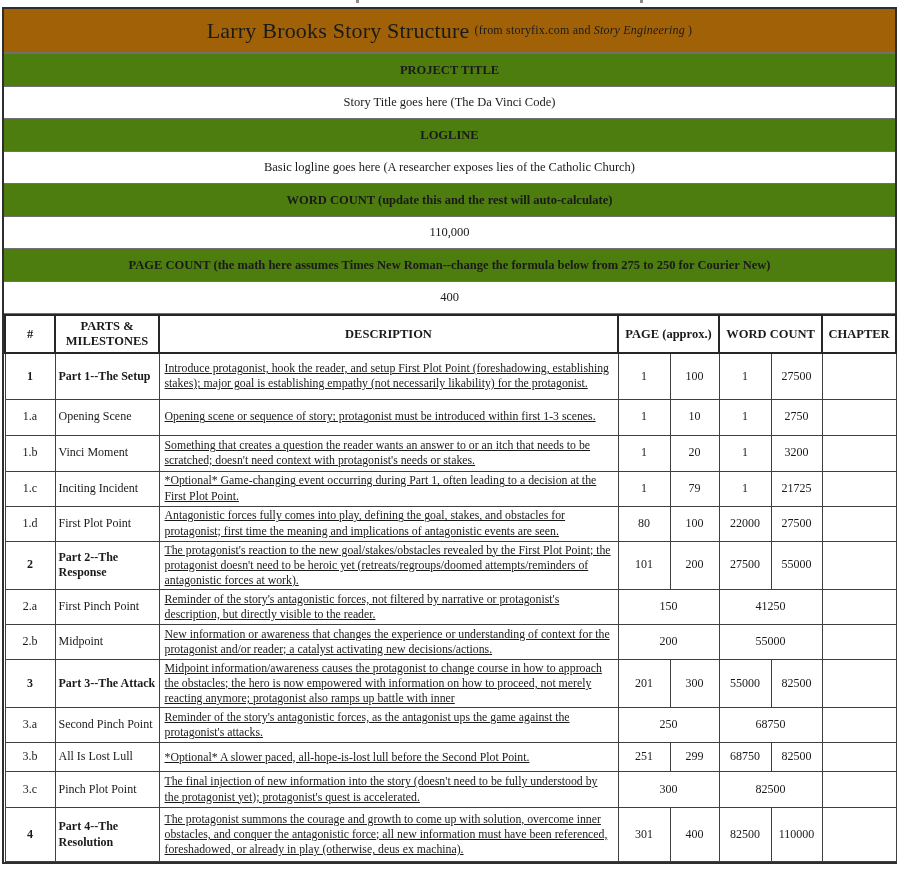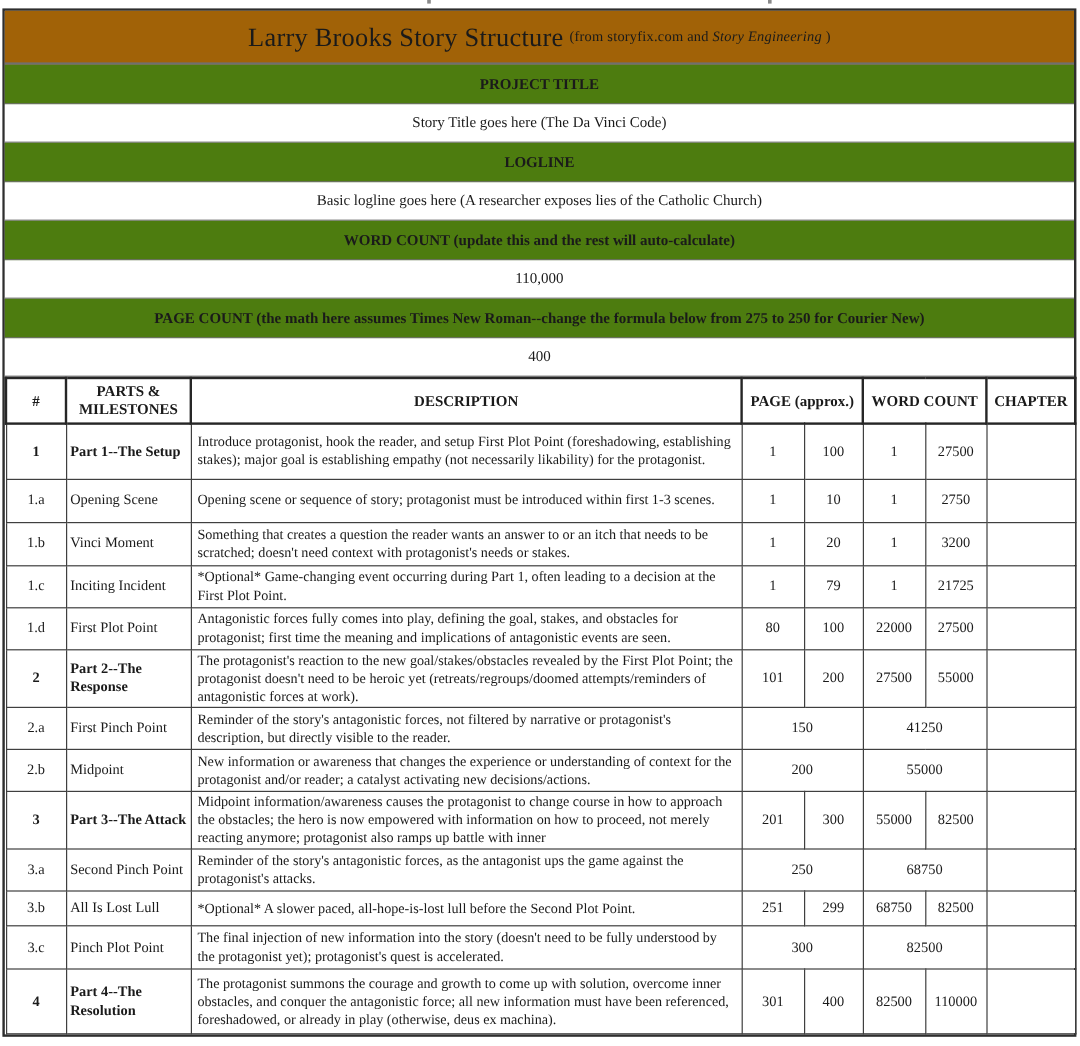--- a/index.html
+++ b/index.html
@@ -40,21 +40,21 @@
     font-weight:bold; font-size:12.5px; text-align:center; padding:2px;
   }
   thead tr { height:38px; }
   td {
     border:1px solid #3f3f3f; background:#ffffff;
     font-size:11.8px; line-height:1.28; vertical-align:middle;
     overflow:hidden;
   }
   td.cnum  { text-align:center; font-size:12px; }
   td.cname { text-align:left; padding:1px 2px 1px 3px; font-size:12px; }
-  td.cdesc { text-align:left; padding:1px 5px; }
+  td.cdesc { text-align:left; padding:1px 5px;text-decoration:underline; }
   td.cval  { text-align:center; font-size:12px; }
   td.cchap { background:#ffffff; }
   tr.part-row td.cnum, tr.part-row td.cname { font-weight:bold; }
 
   tr.h46 { height:46px; } tr.h47 { height:47px; }
   tr.h36 { height:36px; } tr.h35 { height:35px; }
   tr.h29 { height:29px; } tr.h54 { height:54px; }
 </style>
 </head>
 <body>

